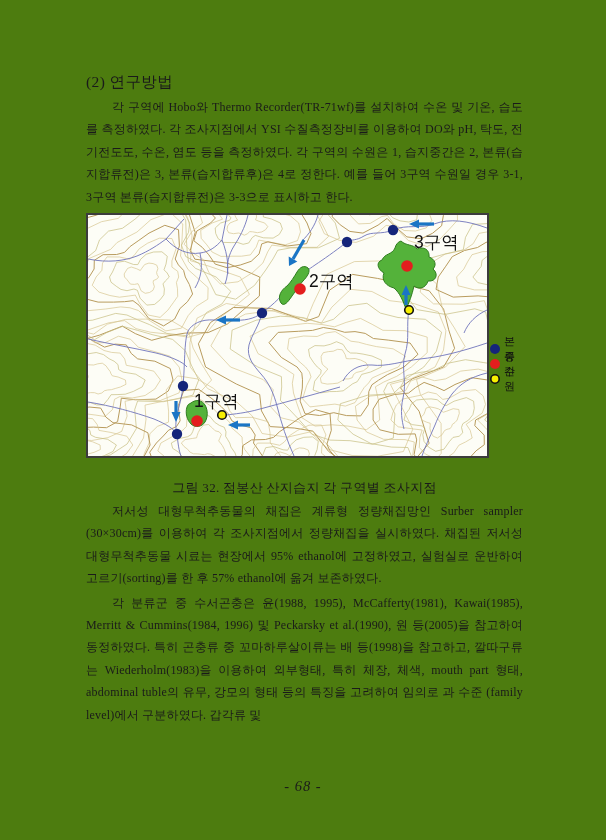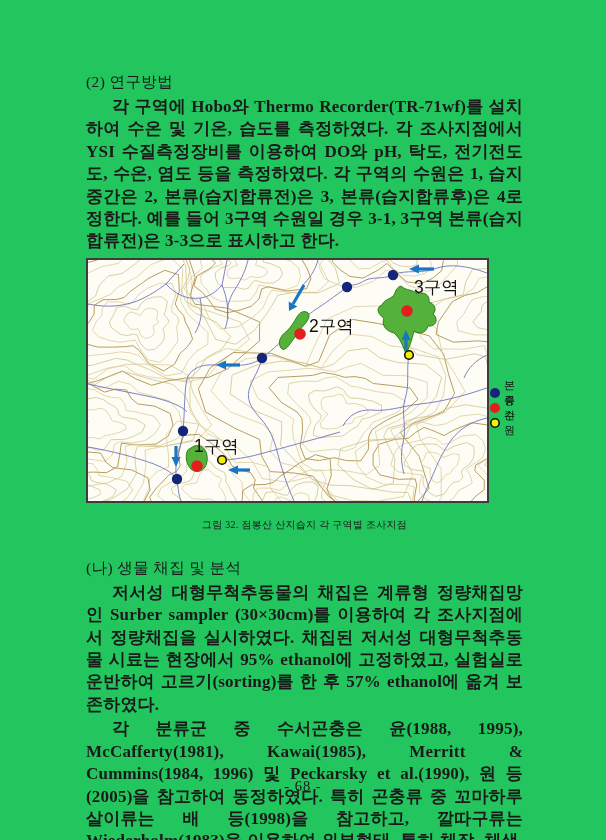--- a/index.html
+++ b/index.html
@@ -1,51 +1,51 @@
 <!DOCTYPE html>
 <html><head>
 <meta charset="utf-8">
 <style>
   html,body{margin:0;padding:0;}
   body{
     width:606px;height:840px;background:#f2f2f2;
     font-family:"Liberation Serif","DejaVu Serif",serif;color:#1a1a1a;
   }
   .page{
-    position:relative;width:606px;height:840px;background:#22c55e;overflow:hidden;
+    position:relative;width:606px;height:840px;background:#4d7c0f;overflow:hidden;
   }
   .content{position:absolute;left:86px;top:70px;width:437px;}
   .heading{font-size:15.5px;line-height:24px;letter-spacing:.4px;white-space:pre;}
   .body-para{
-    font-size:17px;line-height:22.4px;margin:2px 0 0;
-    text-align:justify;text-indent:26px;letter-spacing:.2px;font-weight:bold;
+    font-size:12px;line-height:22.4px;margin:2px 0 0;
+    text-align:justify;text-indent:26px;letter-spacing:.2px;
   }
   .figure{position:relative;margin-top:5px;width:437px;height:245px;}
   .map-box{
     position:absolute;left:0;top:0;width:399px;height:241px;
     border:2px solid #3c3c3c;background:#fdfdf6;
   }
   .map-box svg{display:block;}
   .legend{position:absolute;left:403px;top:128px;width:36px;}
   .legend-row{display:flex;align-items:center;height:15px;}
   .legend-row svg{flex:0 0 auto;margin-right:3px;}
   .legend-label{font-family:Liberation Serif, serif;font-size:11px;color:#111;}
   .ringed{stroke:#111;stroke-width:1.6px;}
-  .caption{margin-top:12px;text-align:center;font-size:10px;line-height:20px;letter-spacing:.3px;}
+  .caption{margin-top:20px;text-align:center;font-size:13px;line-height:20px;letter-spacing:.3px;}
   .heading-bio{margin-top:21px;}
   .wetland{stroke:#2f7d1f;stroke-width:1;}
   .stream-layer path{fill:none;stroke-width:0.9;}
   .arrow-line{stroke-width:3.2;fill:none;}
   .zone-label{
     font-family:"Liberation Sans","DejaVu Sans",sans-serif;
     font-size:17.5px;font-weight:500;fill:#111;
   }
   .page-number{
     position:absolute;left:0;top:778px;width:606px;
-    text-align:center;font-size:14.5px;letter-spacing:1px;
+    text-align:center;font-size:14.5px;letter-spacing:1px;font-style:italic;
   }
 </style>
 </head>
 <body>
 
 <div class="page">
   <div class="content">
 
     <div class="heading">(2) 연구방법</div>
 
@@ -221,19 +221,18 @@
           <svg width="12" height="12">
             <circle class="ringed" cx="6" cy="6" r="4.2" fill="#f6ef00"></circle>
           </svg>
           <span class="legend-label">수원</span>
         </div>
       </div>
     </div>
 
     <div class="caption">그림 32. 점봉산 산지습지 각 구역별 조사지점</div>
 
-    <div class="heading heading-bio">(나) 생물 채집 및 분석</div>
     <p class="body-para">저서성 대형무척추동물의 채집은 계류형 정량채집망인 Surber sampler (30×30cm)를 이용하여 각 조사지점에서 정량채집을 실시하였다. 채집된 저서성 대형무척추동물 시료는 현장에서 95% ethanol에 고정하였고, 실험실로 운반하여 고르기(sorting)를 한 후 57% ethanol에 옮겨 보존하였다.</p>
     <p class="body-para">각 분류군 중 수서곤충은 윤(1988, 1995), McCafferty(1981), Kawai(1985), Merritt &amp; Cummins(1984, 1996) 및 Peckarsky et al.(1990), 원 등(2005)을 참고하여 동정하였다. 특히 곤충류 중 꼬마하루살이류는 배 등(1998)을 참고하고, 깔따구류는 Wiederholm(1983)을 이용하여 외부형태, 특히 체장, 체색, mouth part 형태, abdominal tuble의 유무, 강모의 형태 등의 특징을 고려하여 임의로 과 수준 (family level)에서 구분하였다. 갑각류 및</p>
   </div>
 
   <div class="page-number">- 68 -</div>
 </div>
 
 </body></html>

